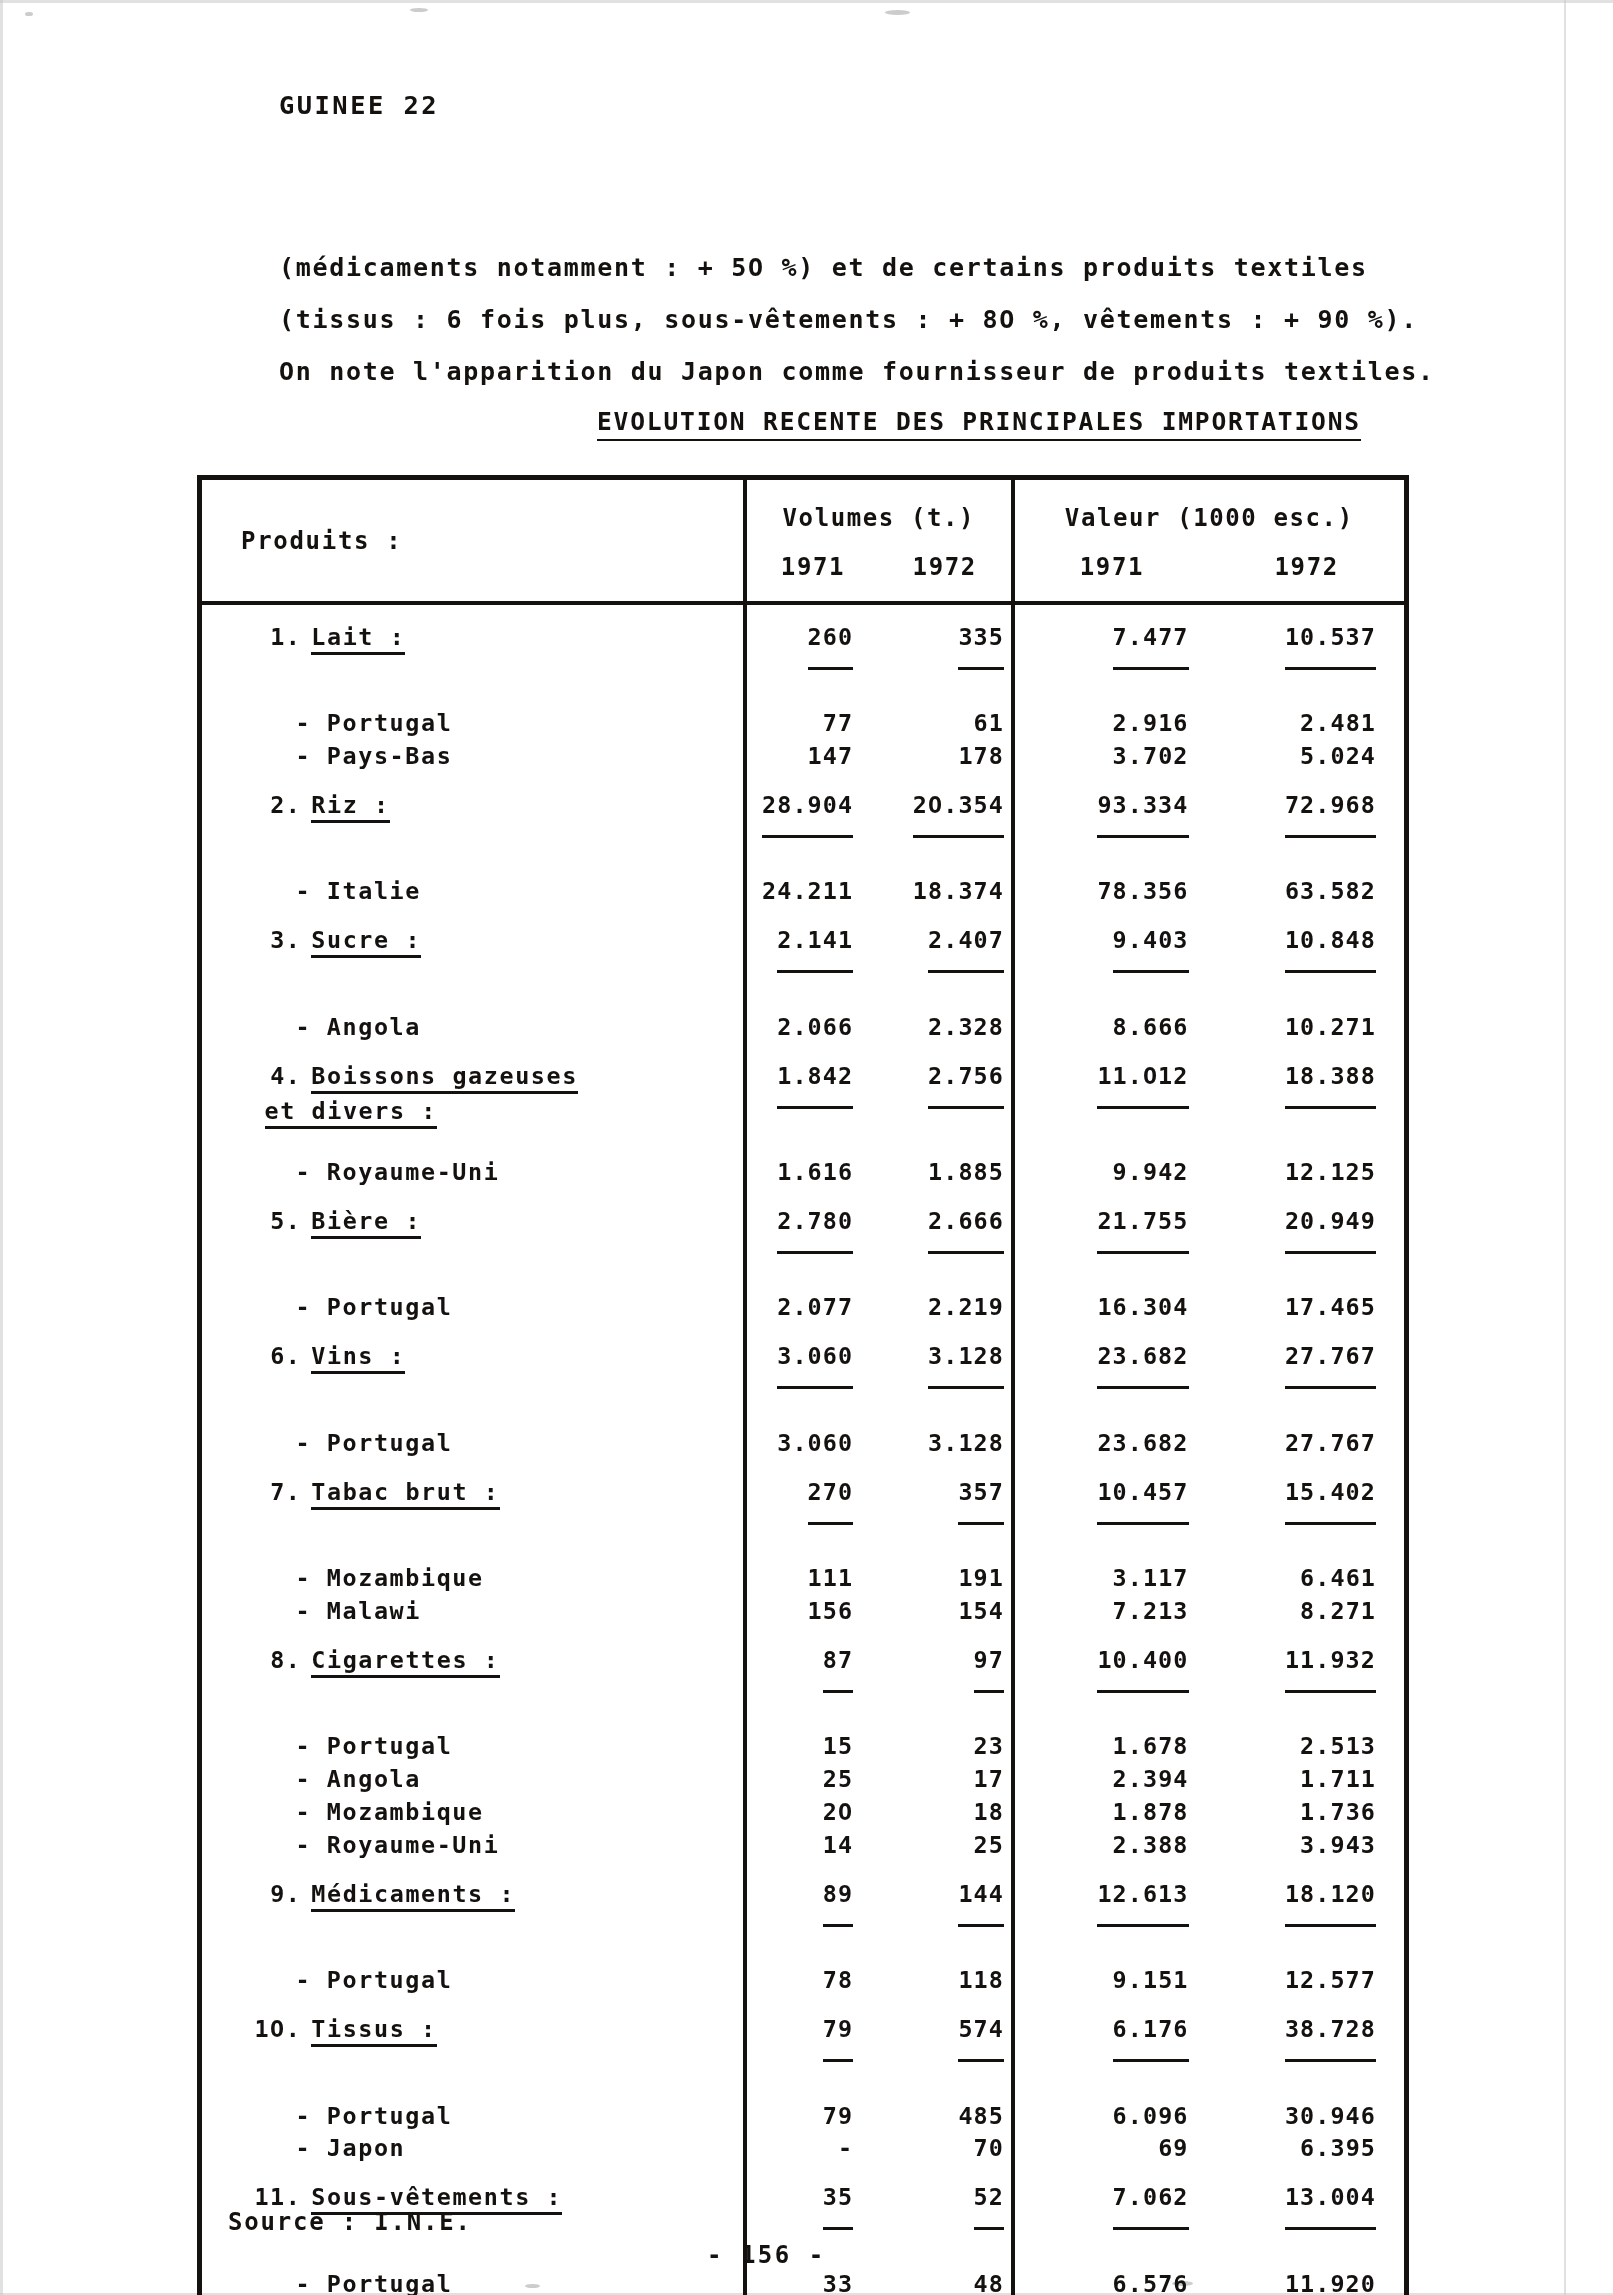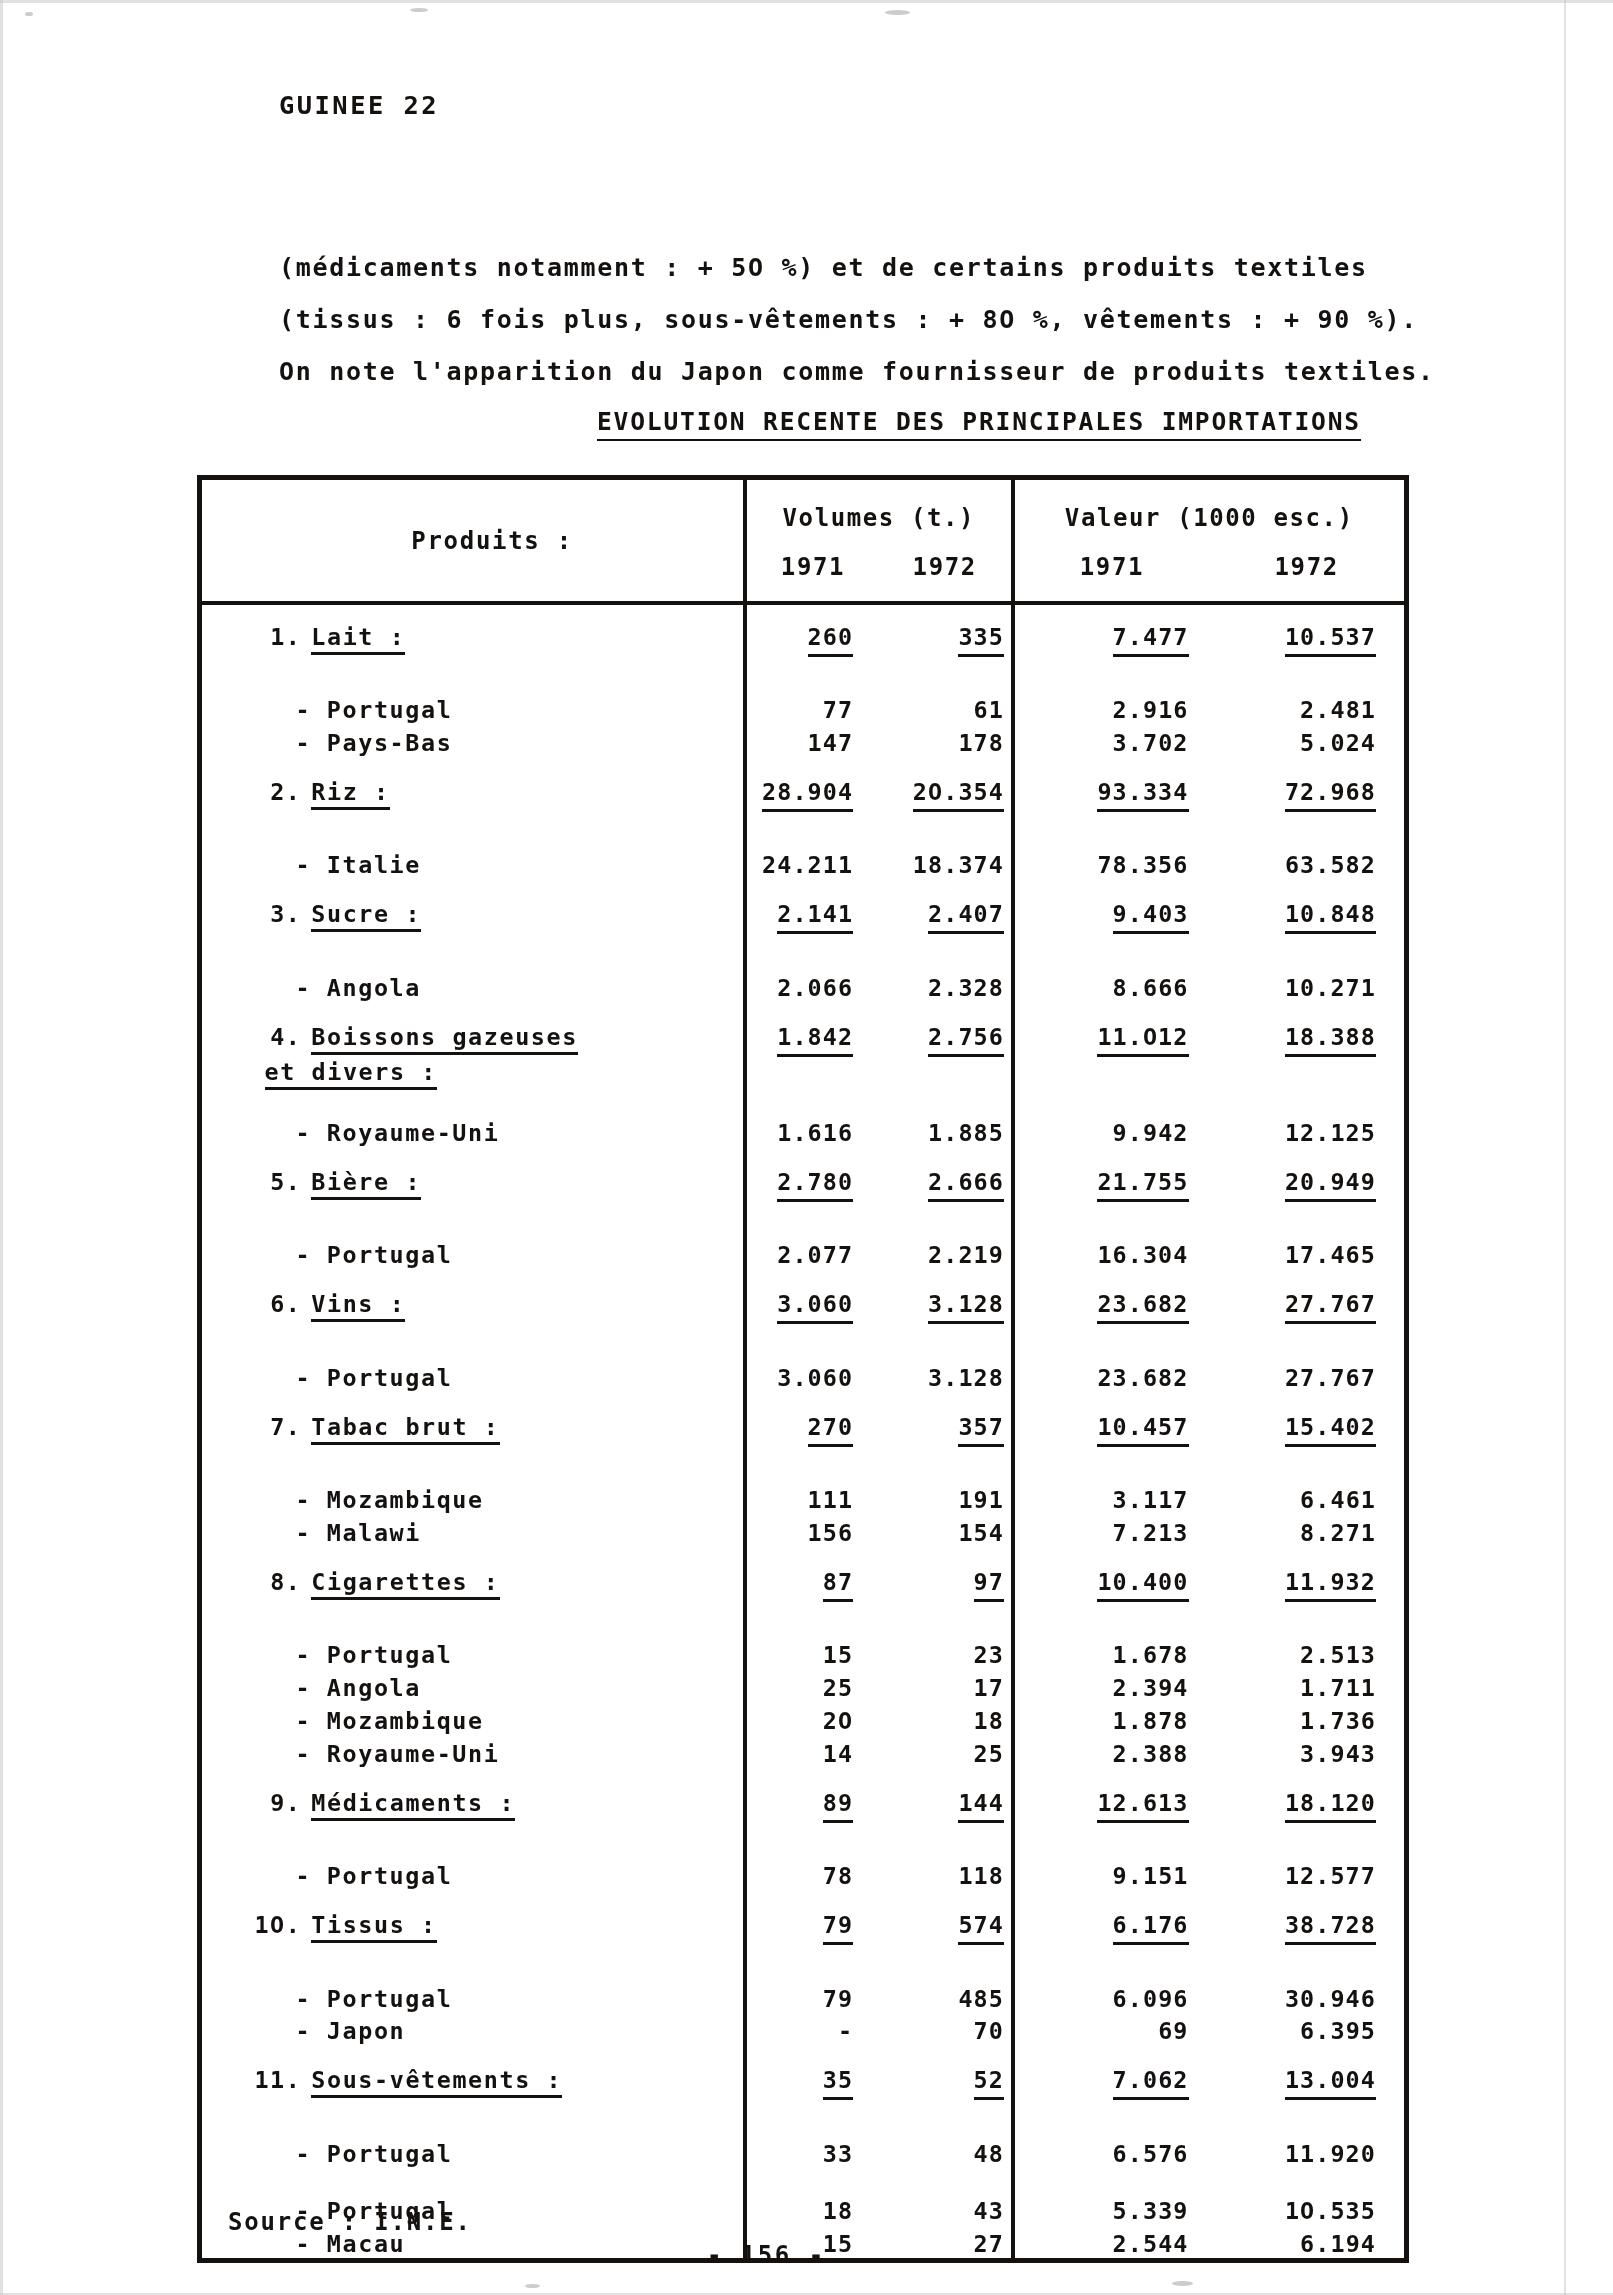--- a/index.html
+++ b/index.html
@@ -110,21 +110,20 @@
     padding: 0;
     vertical-align: middle;
   }
   .hdr-prod {
     height: 121px;
     border-right: 4.1px solid #14110f;
     padding-left: 39px !important;
     font-size: 24px;
     letter-spacing: 1.7px;
     white-space: pre;
-    text-align: center;
   }
   .hdr-grp {
     border-right: 4.1px solid #14110f;
     text-align: center;
     height: 121px;
     padding: 0 !important;
   }
   .hdr-grp.last { border-right: none; }
   .hdr-grp-title {
     font-size: 24px;
@@ -171,21 +170,21 @@
     text-align: right;
     padding-right: 21px !important;
     letter-spacing: 1.1px;
   }
   td.cell-val.first { border-left: 4.1px solid #14110f; padding-left: 14.8px !important;}
   td.cell-val.m72 { padding-right: 28px !important; }
 
   .num-u {
     display: inline-block;
     border-bottom: 3.3px solid #14110f;
-    padding-bottom: 3px;
+    padding-bottom: 16px;
   }
 
   .prod-main {
     display: inline-block;
     margin-left: 37px;
   }
   .prod-num {
     display: inline-block;
     width: 51px;
     text-align: right;

